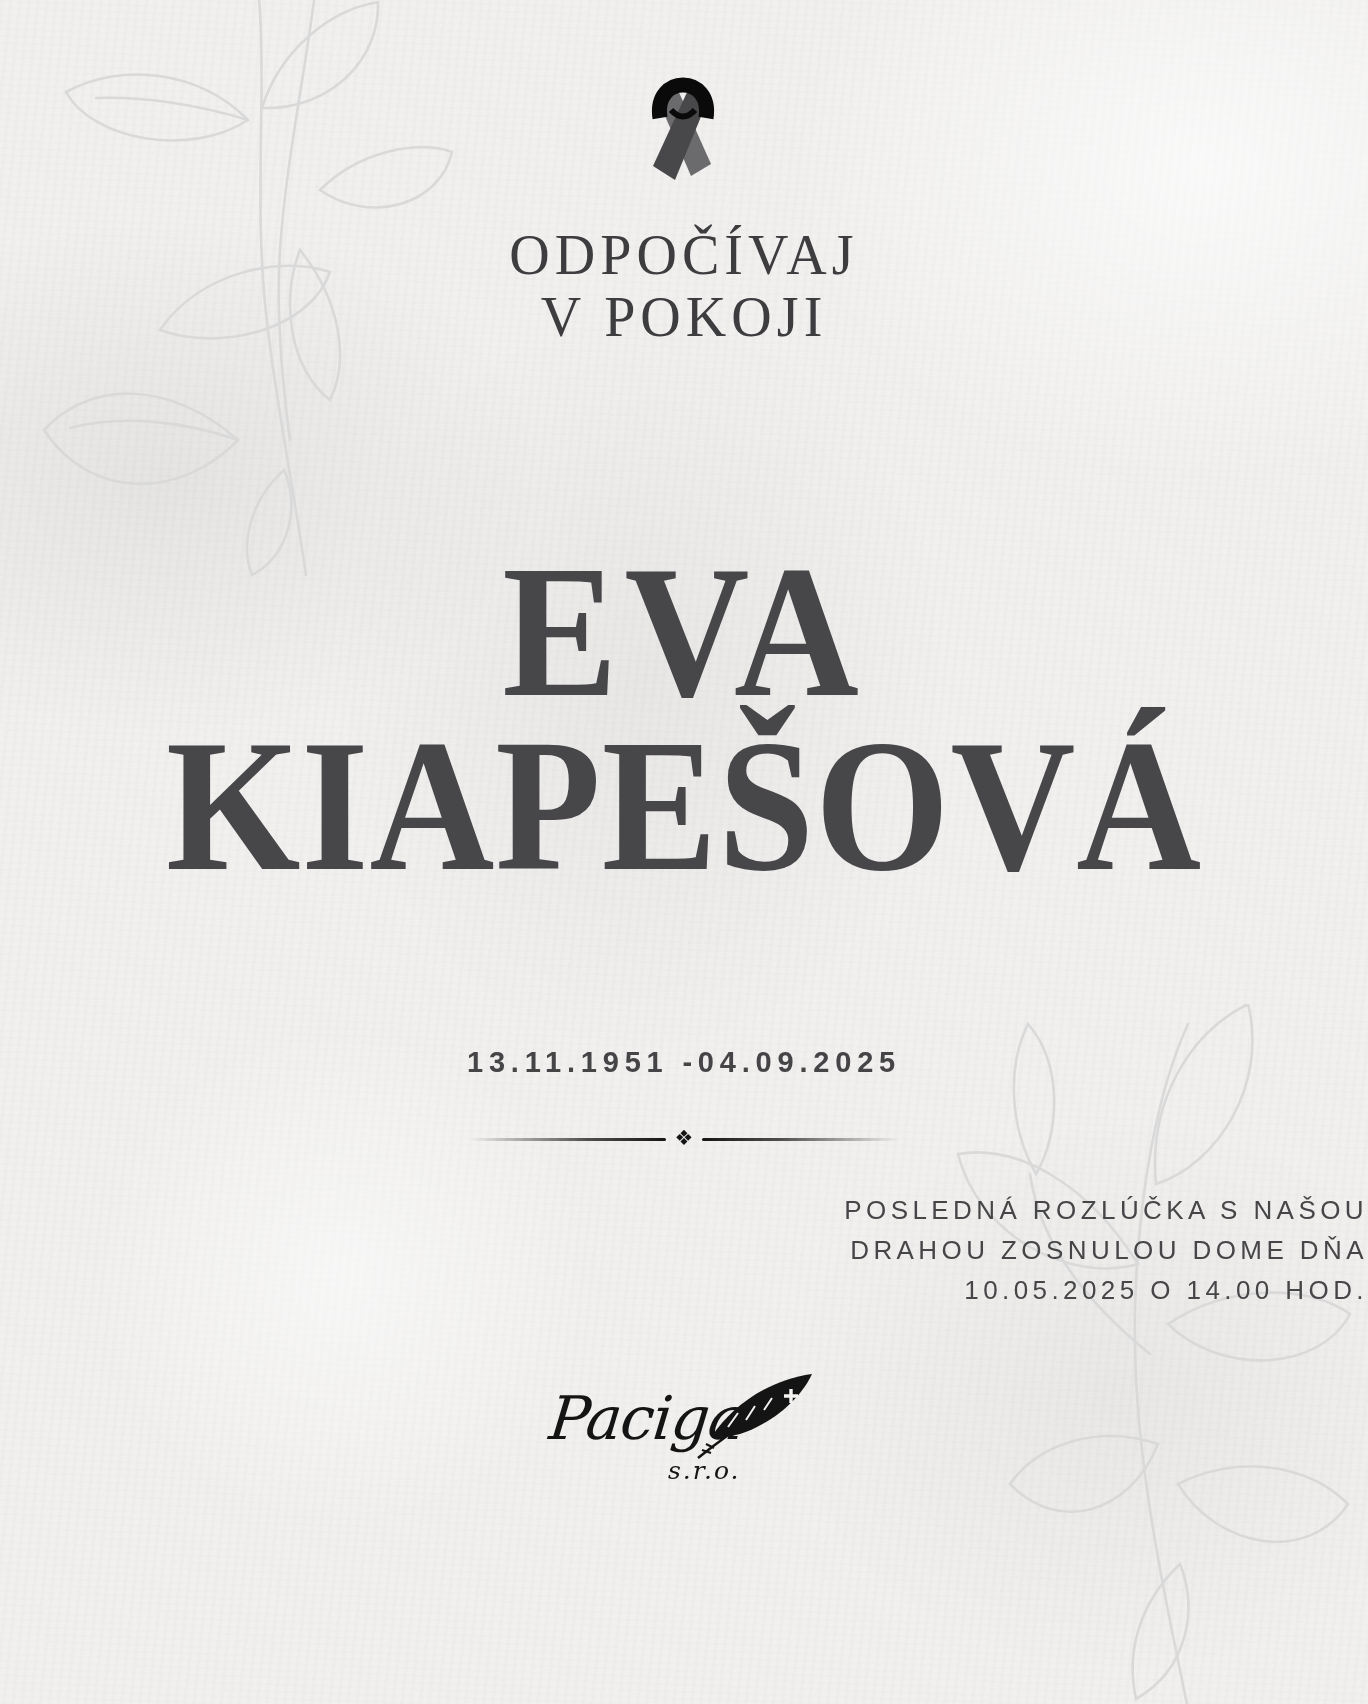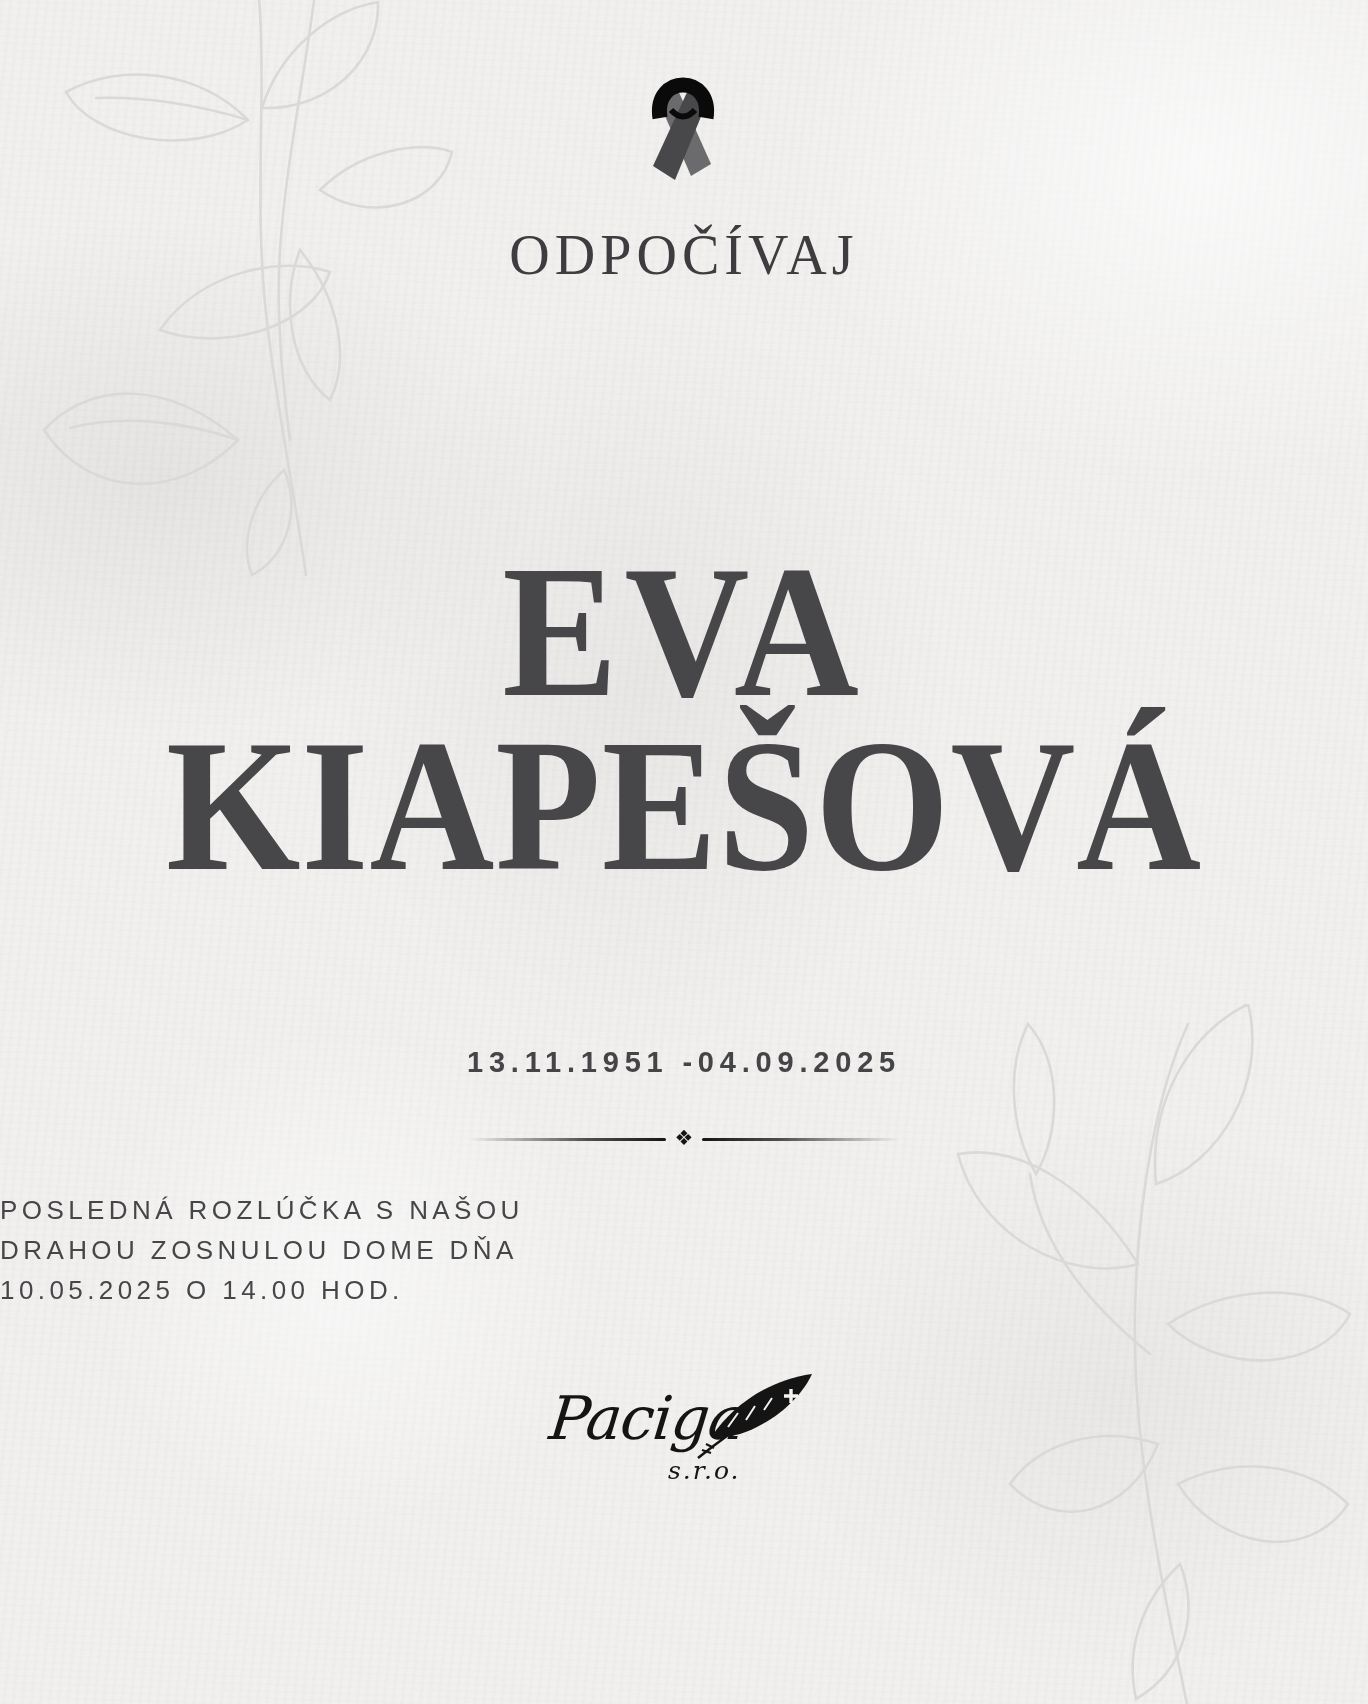--- a/index.html
+++ b/index.html
@@ -57,22 +57,22 @@
   .divider{
     position:absolute;left:469px;top:1128px;width:430px;height:22px;
     display:flex;align-items:center;gap:9px;
   }
   .div-line{flex:1;height:3px;border-radius:2px;}
   .div-line.left{background:linear-gradient(to right, rgba(25,25,25,0), rgba(25,25,25,0.75) 60%, #161616);}
   .div-line.right{background:linear-gradient(to left, rgba(25,25,25,0), rgba(25,25,25,0.75) 60%, #161616);}
   .ornament{font-size:21px;line-height:1;color:#141414;font-family:"DejaVu Sans", sans-serif;transform:translateY(-1px);}
 
   .announce{
-    position:absolute;left:0;right:0;top:1190px;
-    text-align:left;
+    position:absolute;left:9px;right:0;top:1190px;
+    text-align:right;
     font-size:26px;font-weight:300;
     letter-spacing:0.17em;
     line-height:40px;
     color:#464648;
   }
   .announce span{display:block;}
 
   .logo{
     position:absolute;left:544px;top:1384px;width:280px;height:120px;
   }
@@ -130,20 +130,21 @@
     <svg width="76" height="140" viewBox="0 0 76 132">
       <path d="M14,36 L32,22 L66,98 L46,110 Z" fill="#6b6b6d"></path>
       <path d="M62,36 L44,22 L8,100 L30,114 Z" fill="#48484a"></path>
       <path d="M15,52 C8,8 68,8 61,52" fill="none" stroke="#0a0a0a" stroke-width="15"></path>
       <path d="M26,44 Q38,57 50,44" fill="none" stroke="#0a0a0a" stroke-width="6"></path>
     </svg>
   </div>
 
   <div class="rip-title">
     <div>ODPOČÍVAJ</div>
+    <div>V POKOJI</div>
   </div>
 
   <div class="name l1">EVA</div>
   <div class="name l2">KIAPEŠOVÁ</div>
 
   <div class="dates">13.11.1951 -04.09.2025</div>
 
   <div class="divider">
     <span class="div-line left"></span>
     <span class="ornament">❖</span>

